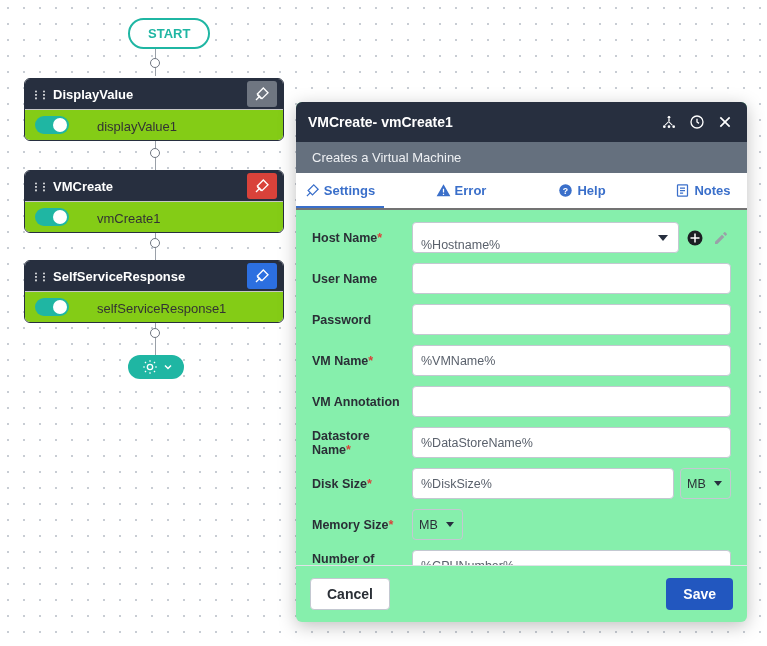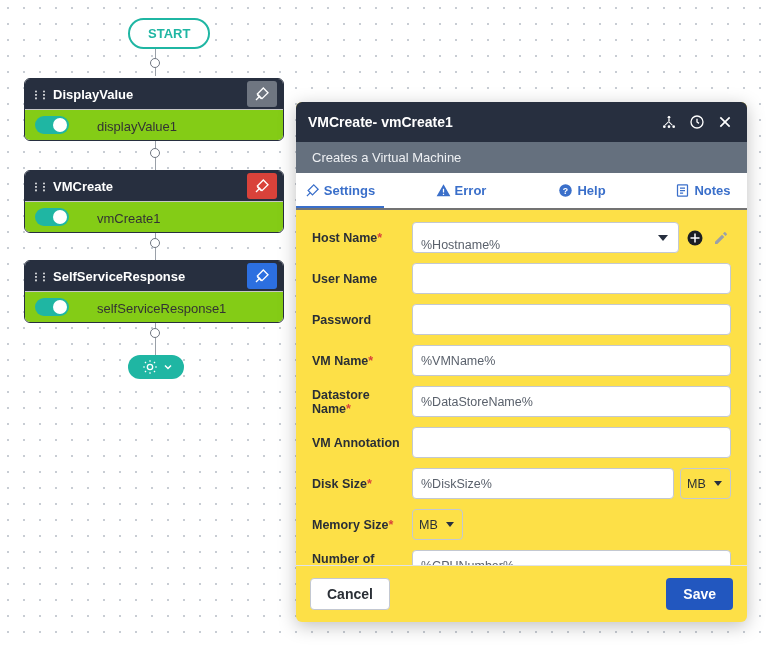--- a/index.html
+++ b/index.html
@@ -79,21 +79,21 @@
 .end-node svg { margin-left: 4px; }
 
 
 .v-line { position: absolute; width: 1px; background: #9aa0a8; }
 
 
 .panel {
   position: absolute;
   left: 296px; top: 102px;
   width: 451px; height: 520px;
-  background: #fde047;
+  background: #86efac;
   border-radius: 6px;
   box-shadow: 0 4px 18px rgba(0,0,0,0.25);
   display: flex; flex-direction: column;
   overflow: hidden;
 }
 .panel-head {
   background: #272f3f; color: #fff;
   padding: 10px 12px;
   display: flex; align-items: center;
   font-size: 14px; font-weight: 700;
@@ -344,30 +344,30 @@
       </div>
 
       <div class="form-row">
         <div class="f-label"><span>VM Name</span><span class="req">*</span></div>
         <div class="f-controls">
             <input class="f-input" value="%VMName%" style="">
           </div>
       </div>
 
       <div class="form-row">
+        <div class="f-label">VM Annotation</div>
+        <div class="f-controls">
+            <input class="f-input" value="" style="">
+          </div>
+      </div>
+
+      <div class="form-row">
         <div class="f-label"><span>Datastore Name</span><span class="req">*</span></div>
         <div class="f-controls">
             <input class="f-input" value="%DataStoreName%" style="">
-          </div>
-      </div>
-
-      <div class="form-row">
-        <div class="f-label">VM Annotation</div>
-        <div class="f-controls">
-            <input class="f-input" value="" style="">
           </div>
       </div>
 
       <div class="form-row">
         <div class="f-label"><span>Disk Size</span><span class="req">*</span></div>
         <div class="f-controls">
           <input class="f-input" value="%DiskSize%" style="">
           <div class="unit-select">
               <span>MB</span>
             </div>

